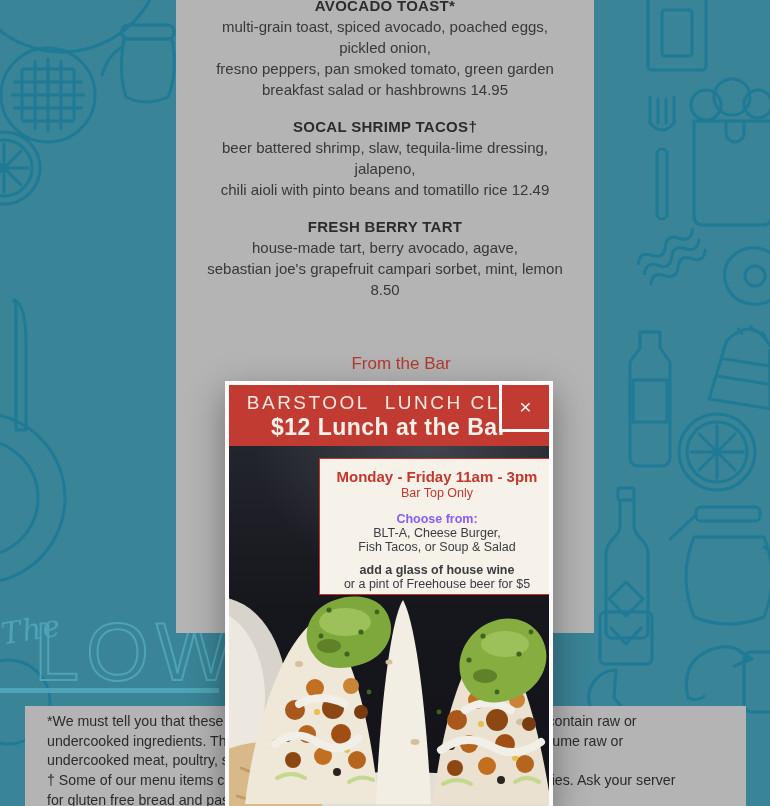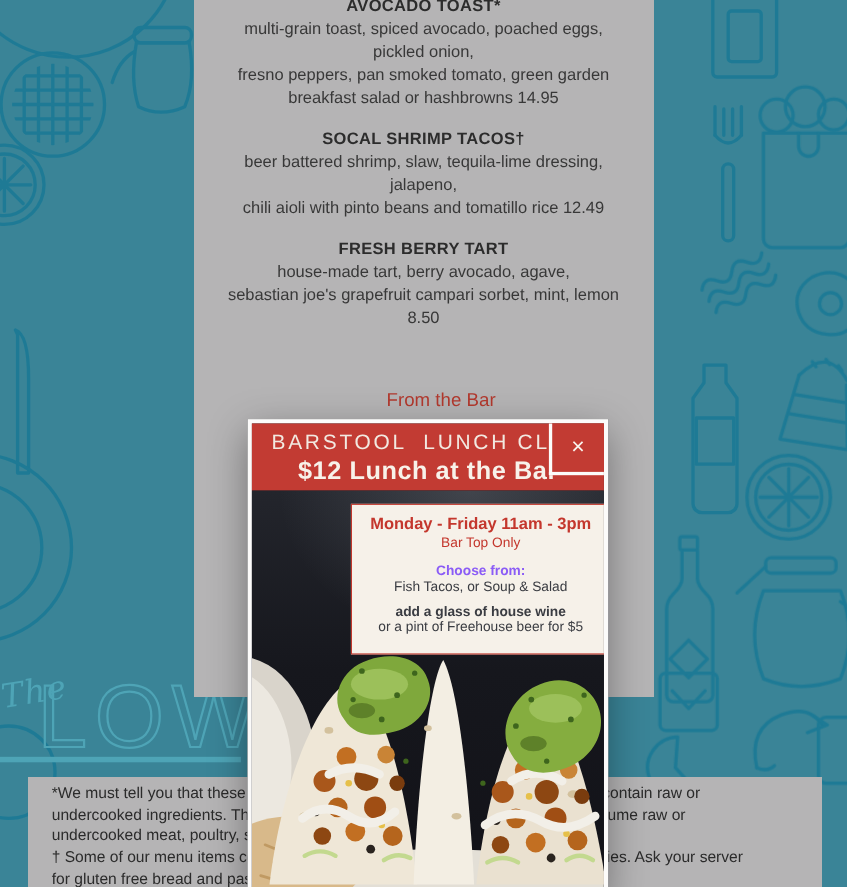--- a/index.html
+++ b/index.html
@@ -352,20 +352,21 @@
             <circle cx="240" cy="68" r="2.6"></circle>
           <circle cx="140" cy="100" r="2.4"></circle>
             <circle cx="210" cy="120" r="2.4"></circle>
         </g>
       </svg>
 
       <div class="flyer-card">
         <div class="flyer-schedule">Monday - Friday 11am - 3pm</div>
         <div class="flyer-location">Bar Top Only</div>
         <div class="flyer-choose">Choose from:</div>
+        <div class="flyer-line">BLT-A, Cheese Burger,</div>
         <div class="flyer-line">Fish Tacos, or Soup &amp; Salad</div>
         <div class="flyer-line flyer-addon-gap">add a glass of house wine</div>
         <div class="flyer-line">or a pint of Freehouse beer for $5</div>
       </div>
     </div>
   </div>
 
 </div>
 
 </body></html>

